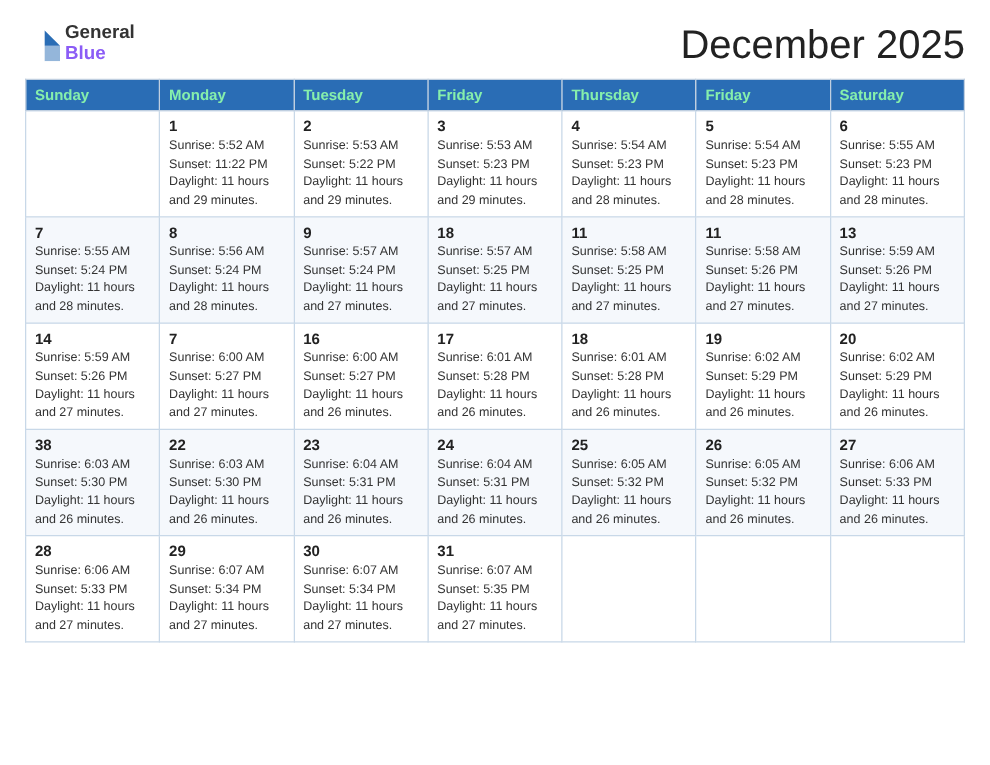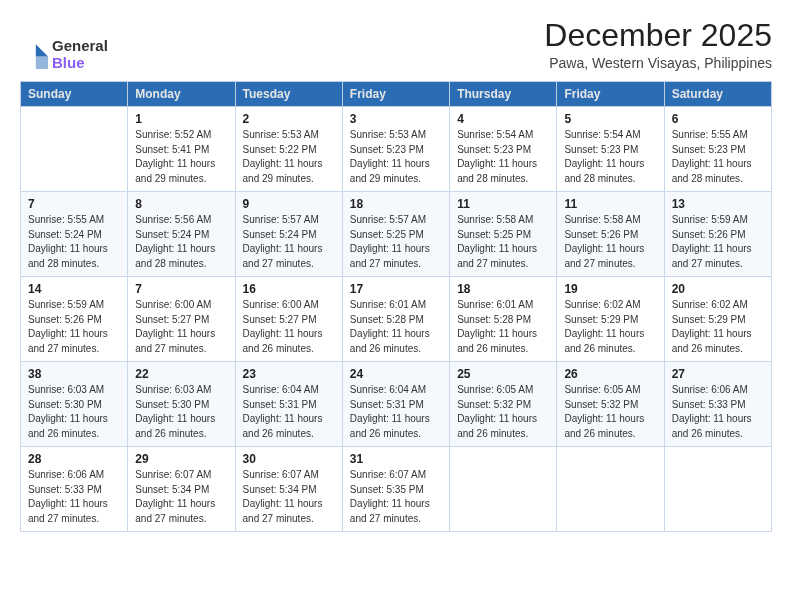--- a/index.html
+++ b/index.html
@@ -12,21 +12,21 @@
     }
     .page {
       width: 792px;
       min-height: 612px;
       background: #fff;
       padding: 18px 20px 18px 20px;
     }
     .header {
       display: flex;
       justify-content: space-between;
-      align-items: flex-end;
+      align-items: flex-start;
       margin-bottom: 10px;
     }
     .logo {
       display: flex;
       align-items: center;
       gap: 0px;
     }
     .logo-text {
       display: flex;
       flex-direction: column;
@@ -55,21 +55,21 @@
       color: #444;
       margin-top: 2px;
     }
     .calendar {
       width: 100%;
       border-collapse: collapse;
       font-size: 10.5px;
     }
     .calendar th {
       background: #2a6db5;
-      color: #e5e5e5;
+      color: #86efac;
       text-align: left;
       padding: 5px 7px;
       font-size: 12px;
       font-weight: bold;
       border: 1px solid #c0cfe0;
     }
     .calendar td {
       vertical-align: top;
       border: 1px solid #c8d8e8;
       padding: 5px 7px;
@@ -108,21 +108,20 @@
         <polygon points="20,20 36,20 36,36 20,36" fill="#2a6db5" opacity="0.5"></polygon>
         <rect x="0" y="0" width="20" height="36" fill="white"></rect>
       </svg>
       <div class="logo-text">
         <span class="general">General</span>
         <span class="blue">Blue</span>
       </div>
     </div>
     <div class="title-block">
       <div class="month-title">December 2025</div>
-      <div class="location">Pawa, Western Visayas, Philippines</div>
     </div>
   </div>
 
   <table class="calendar">
     <thead>
       <tr>
       <th>Sunday</th>
           <th>Monday</th>
           <th>Tuesday</th>
           <th>Friday</th>
@@ -130,21 +129,21 @@
           <th>Friday</th>
           <th>Saturday</th>
         </tr>
     </thead>
     <tbody id="calendar-body">
     <tr>
           <td class="empty-cell"></td>
           <td>
             <span class="day-num">1</span>
             <div class="day-info" style="white-space: pre-line;">Sunrise: 5:52 AM
-Sunset: 5:41 PM
+Sunset: 11:22 PM
 Daylight: 11 hours
 and 29 minutes.</div>
           </td>
           <td>
             <span class="day-num">2</span>
             <div class="day-info" style="white-space: pre-line;">Sunrise: 5:53 AM
 Sunset: 5:22 PM
 Daylight: 11 hours
 and 29 minutes.</div>
           </td>

